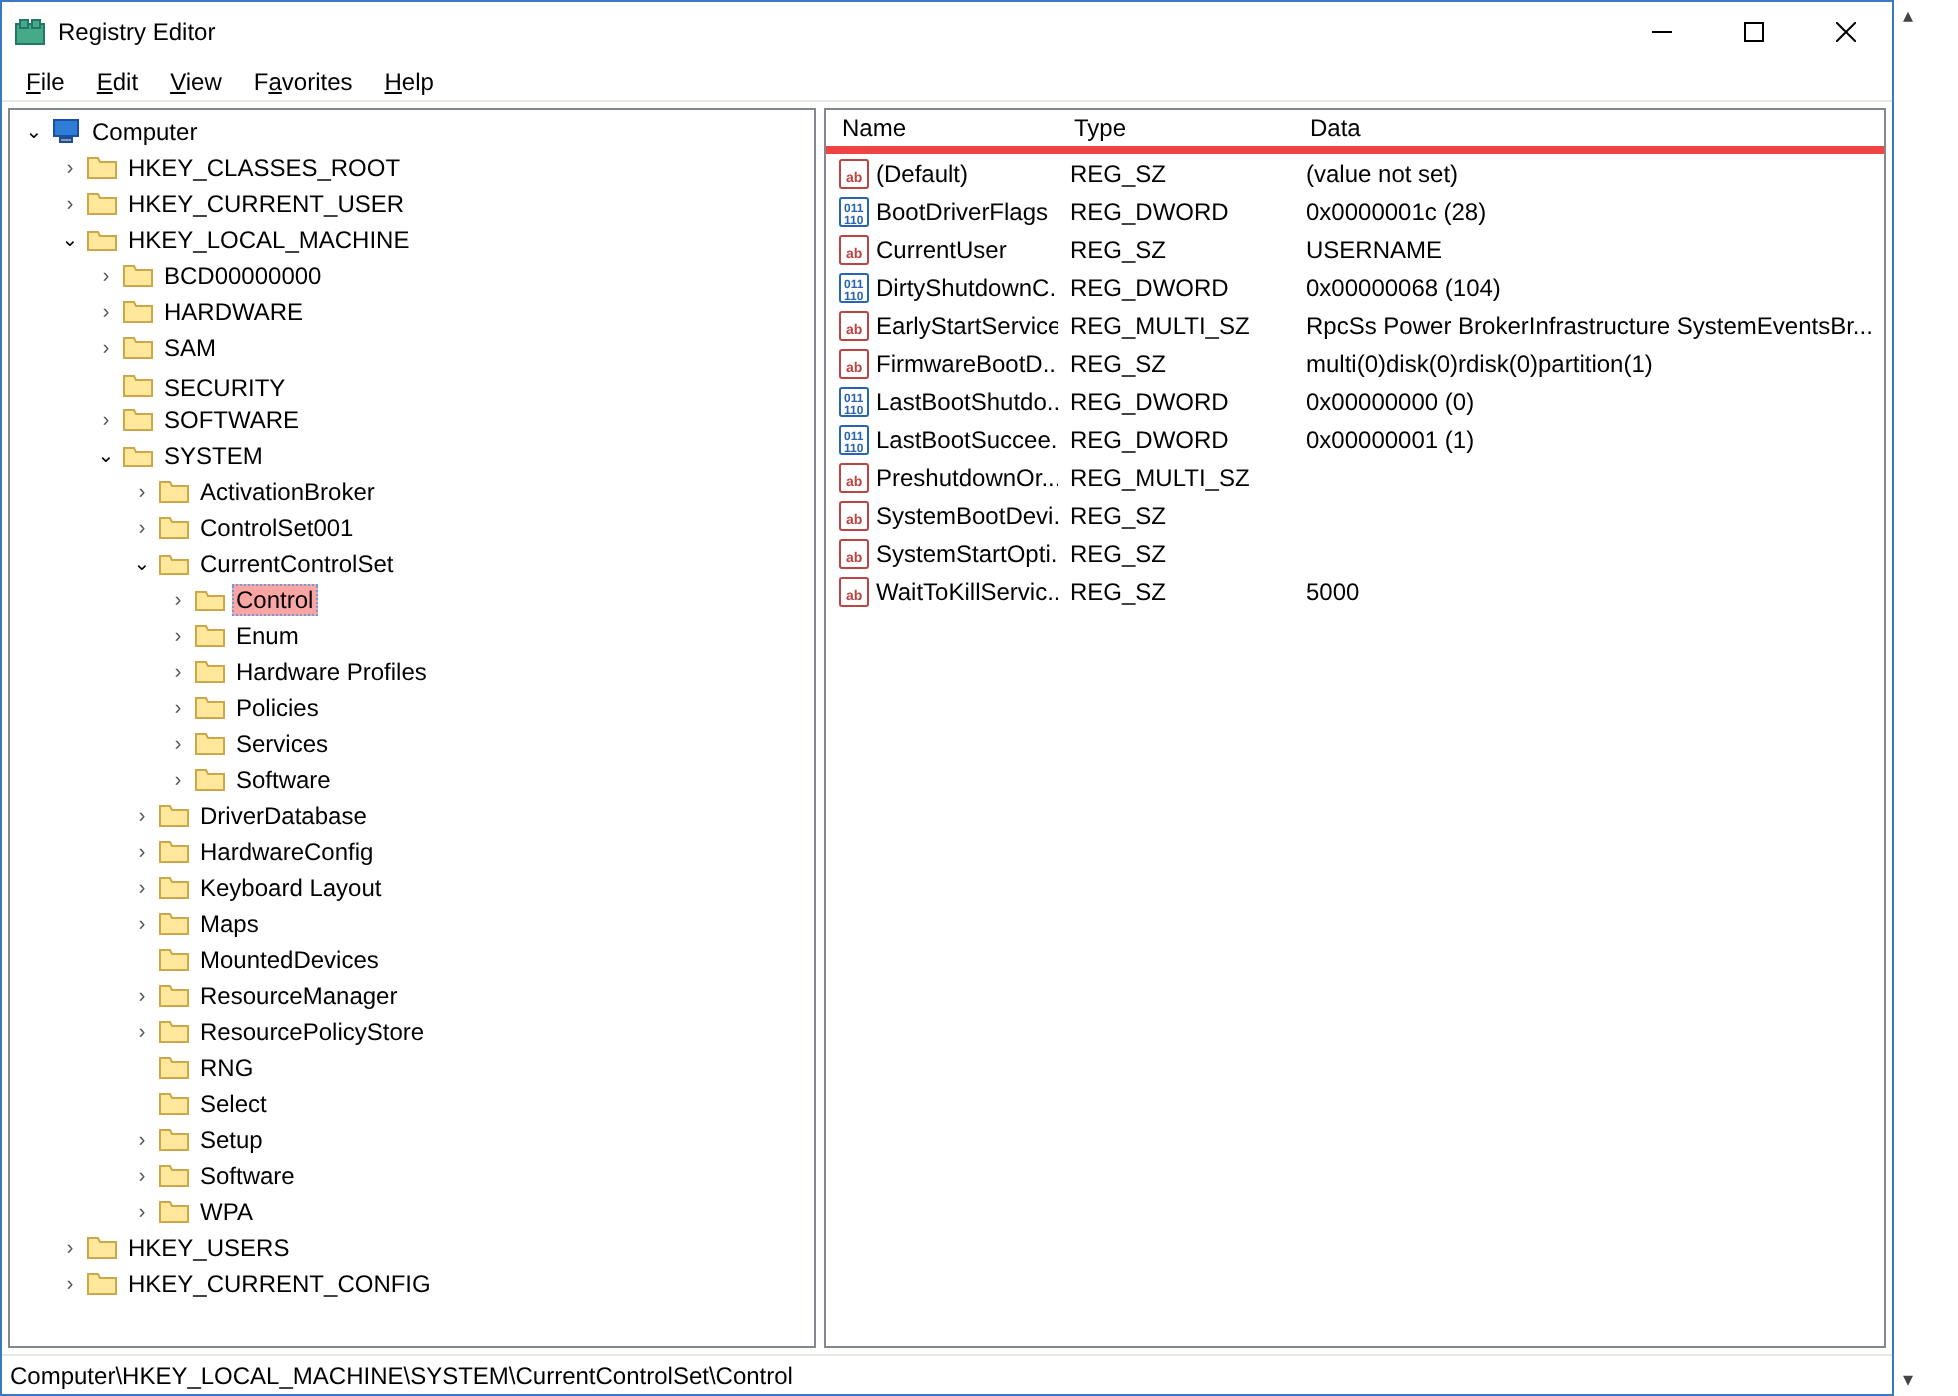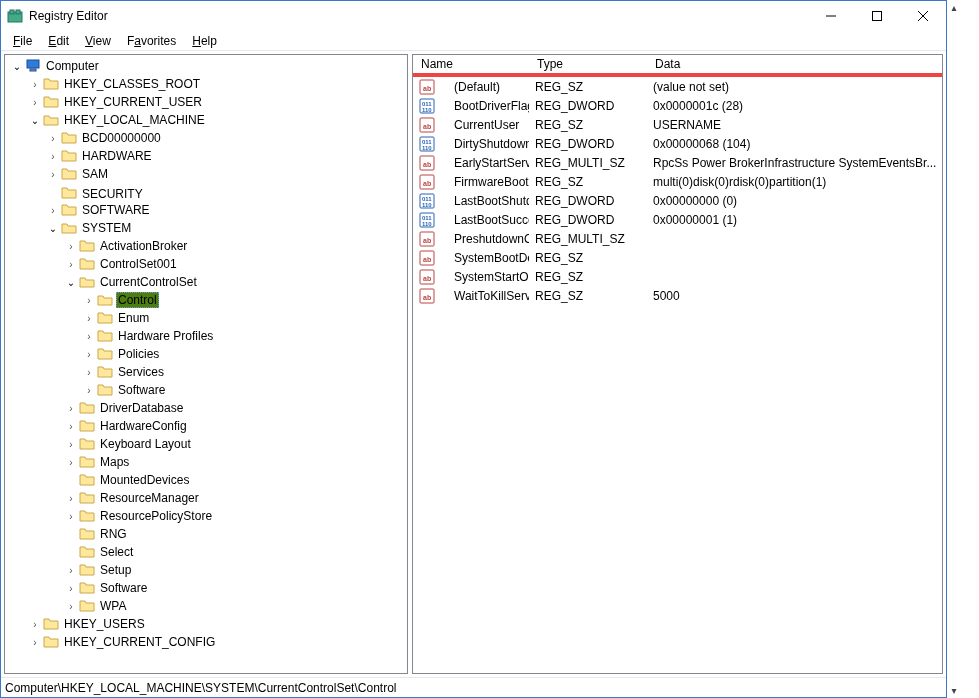--- a/index.html
+++ b/index.html
@@ -31,35 +31,35 @@
 .tree-panel { width: 404px; }
 .list-panel { flex: 1; }
 
 
 .tree { padding: 2px 0; }
 .node { display: flex; align-items: center; height: 18px; white-space: nowrap; }
 .node .expander { width: 16px; text-align: center; color: #555; font-size: 10px; cursor: default; user-select: none; }
 .node .expander.blank { color: transparent; }
 .node .icon { width: 16px; height: 16px; margin-right: 3px; flex: 0 0 auto; }
 .node .label { padding: 0 2px; }
-.node .label.selected { background: #4d7c0f; border: 1px dotted #6aa0d8; padding: 0 1px; }
+.node .label.selected { background: #fca5a5; border: 1px dotted #6aa0d8; padding: 0 1px; }
 .folder-icon { fill: #ffe79c; stroke: #caa84a; stroke-width: 1; }
 .open-folder-icon { fill: #ffe79c; stroke: #caa84a; stroke-width: 1; }
 .computer-icon rect { fill: #2e7cd6; stroke: #1a4ea0; }
 .computer-icon .base { fill: #999; }
 
 
 .listhdr { display: flex; height: 22px; align-items: center; border-bottom: 4px solid #ef4444; }
 .listhdr .col { padding: 3px 8px; color: #000; border-right: 0px solid #e8e8e8; }
 .col-name { width: 116px; }
 .col-type { width: 118px; }
 .col-data { flex: 1; }
 .row { display: flex; height: 19px; align-items: center; }
 .row .cell { padding: 0 6px; overflow: hidden; text-overflow: ellipsis; white-space: nowrap; }
-.row .cell.name { width: 116px; display: flex; align-items: center; gap: 19px; }
+.row .cell.name { width: 116px; display: flex; align-items: center; gap: 3px; }
 .row .cell.type { width: 118px; }
 .row .cell.data { flex: 1; }
 .val-icon { width: 16px; height: 16px; flex: 0 0 auto; }
 .val-icon.str rect { fill: #fff; stroke: #b44; }
 .val-icon.str text { fill: #b44; font-size: 7px; font-weight: bold; }
 .val-icon.bin rect { fill: #fff; stroke: #2963b3; }
 .val-icon.bin text { fill: #2963b3; font-size: 6px; font-weight: bold; }
 
 
 .statusbar { height: 20px; border-top: 1px solid #e8e8e8; padding: 2px 4px; display: flex; align-items: center; }

